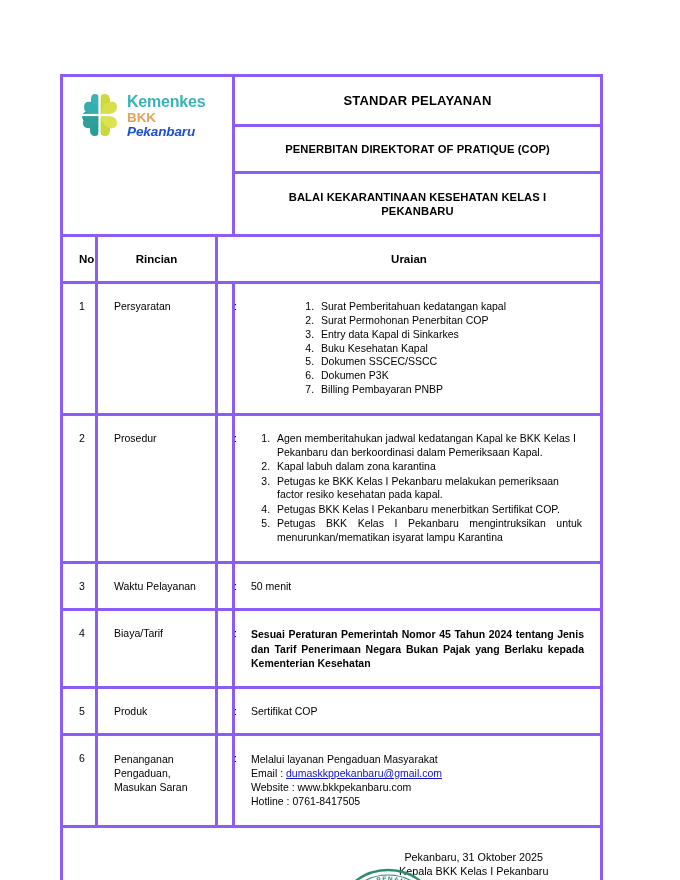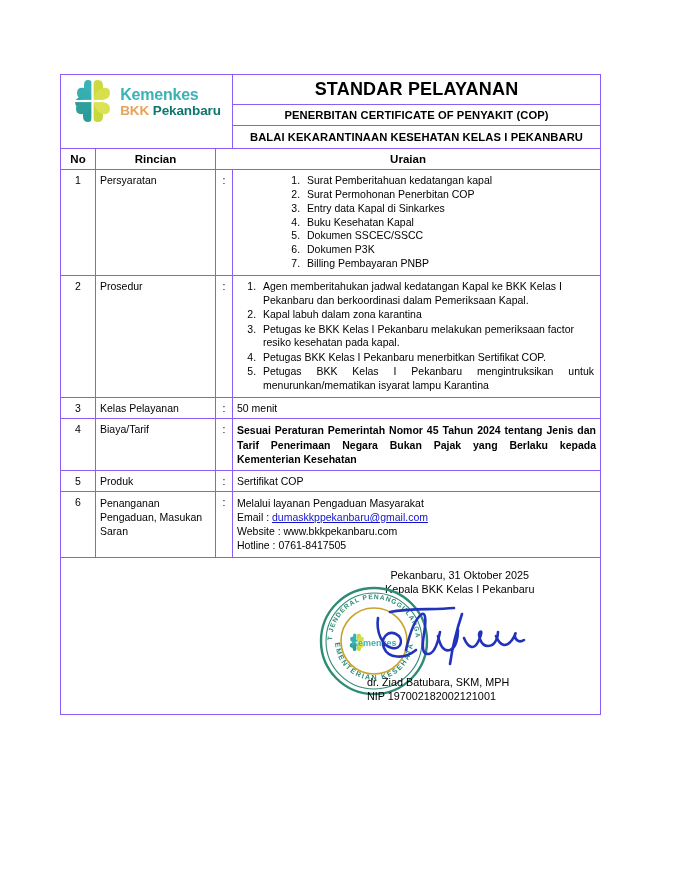--- a/index.html
+++ b/index.html
@@ -27,22 +27,22 @@
   table.doc {
     position: absolute;
     left: 60px;
     top: 74px;
     width: 540px;
     border-collapse: collapse;
     table-layout: fixed;
     font-size: 10.5px;
   }
   table.doc td {
-    border: 1px solid #8b5cf6;
-    padding: 4px;
+    border: 3px solid #8b5cf6;
+    padding: 16px;
     vertical-align: top;
   }
 
   
   col.c-no     { width: 35px; }
   col.c-rinc   { width: 120px; }
   col.c-colon  { width: 17px; }
   col.c-urai   { width: 368px; }
 
   .cell-pad    { padding: 3px 5px 4px 6px; }
@@ -73,28 +73,28 @@
     display: block;
   }
   .logo-text .l2 {
     font-size: 13.5px;
     font-weight: bold;
     display: block;
     letter-spacing: -0.1px;
     margin-top: 1px;
   }
   .logo-text .l2 .bkk { color: #e6a35c; }
-  .logo-text .l2 .pek { color: #0f766e; }
+  .logo-text .l2 .pek { color: #1d4ed8; font-style: italic; }
 
   .hdr-title {
     text-align: center;
     font-weight: bold;
     vertical-align: middle;
   }
-  .hdr-1 { font-size: 18px; letter-spacing: 0.2px; padding: 4px 6px; }
+  .hdr-1 { font-size: 13px; letter-spacing: 0.2px; padding: 4px 6px; }
   .hdr-2 { font-size: 11.2px; letter-spacing: 0.1px; padding: 5px 6px; }
   .hdr-3 { font-size: 11.2px; letter-spacing: 0.1px; padding: 5px 6px; line-height: 1.25; }
 
   .colhdr {
     text-align: center;
     font-weight: bold;
     font-size: 11.5px;
     padding: 5px 4px;
     vertical-align: middle;
   }
@@ -209,21 +209,21 @@
             <span class="logo-text">
               <span class="l1">Kemenkes</span>
               <span class="l2"><span class="bkk">BKK</span> <span class="pek">Pekanbaru</span></span>
             </span>
           </div>
         </td>
         <td class="hdr-title hdr-1">STANDAR PELAYANAN</td>
       </tr>
 
       <tr>
-        <td class="hdr-title hdr-2">PENERBITAN CERTIFICATE OF PENYAKIT (COP)</td>
+        <td class="hdr-title hdr-2">PENERBITAN DIREKTORAT OF PRATIQUE (COP)</td>
       </tr>
 
       <tr>
         <td class="hdr-title hdr-3">BALAI KEKARANTINAAN KESEHATAN KELAS I PEKANBARU</td>
       </tr>
 
       <tr>
         <td class="colhdr">No</td>
         <td class="colhdr">Rincian</td>
         <td class="colhdr" colspan="2">Uraian</td>
@@ -256,21 +256,21 @@
             <li>Kapal labuh dalam zona karantina</li>
             <li>Petugas ke BKK Kelas I Pekanbaru melakukan pemeriksaan factor resiko kesehatan pada kapal.</li>
             <li>Petugas BKK Kelas I Pekanbaru menerbitkan Sertifikat COP.</li>
             <li class="justify">Petugas BKK Kelas I Pekanbaru mengintruksikan untuk menurunkan/mematikan isyarat lampu Karantina</li>
           </ol>
         </td>
       </tr>
 
       <tr>
         <td class="cell-pad-c num">3</td>
-        <td class="cell-pad">Kelas Pelayanan</td>
+        <td class="cell-pad">Waktu Pelayanan</td>
         <td class="cell-pad-c">:</td>
         <td class="cell-pad">50 menit</td>
       </tr>
 
       <tr>
         <td class="cell-pad-c num">4</td>
         <td class="cell-pad">Biaya/Tarif</td>
         <td class="cell-pad-c">:</td>
         <td class="cell-pad plain-lines just">Sesuai Peraturan Pemerintah Nomor 45 Tahun 2024 tentang Jenis dan Tarif Penerimaan Negara Bukan Pajak yang Berlaku kepada Kementerian Kesehatan</td>
       </tr>

